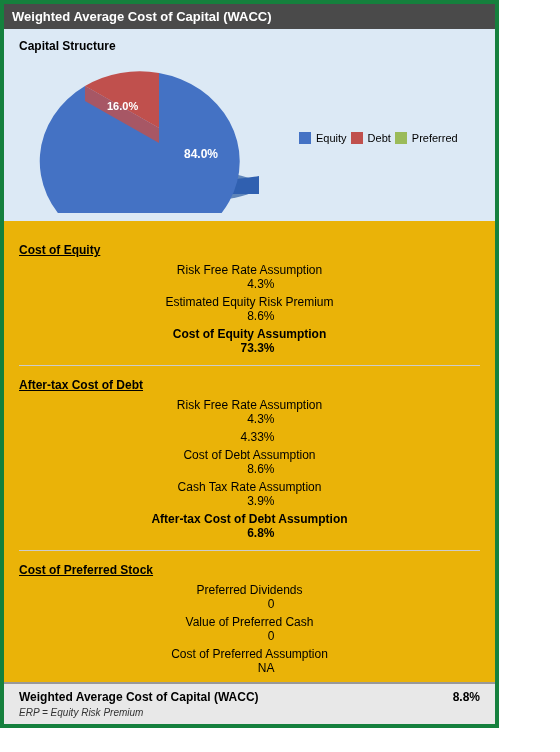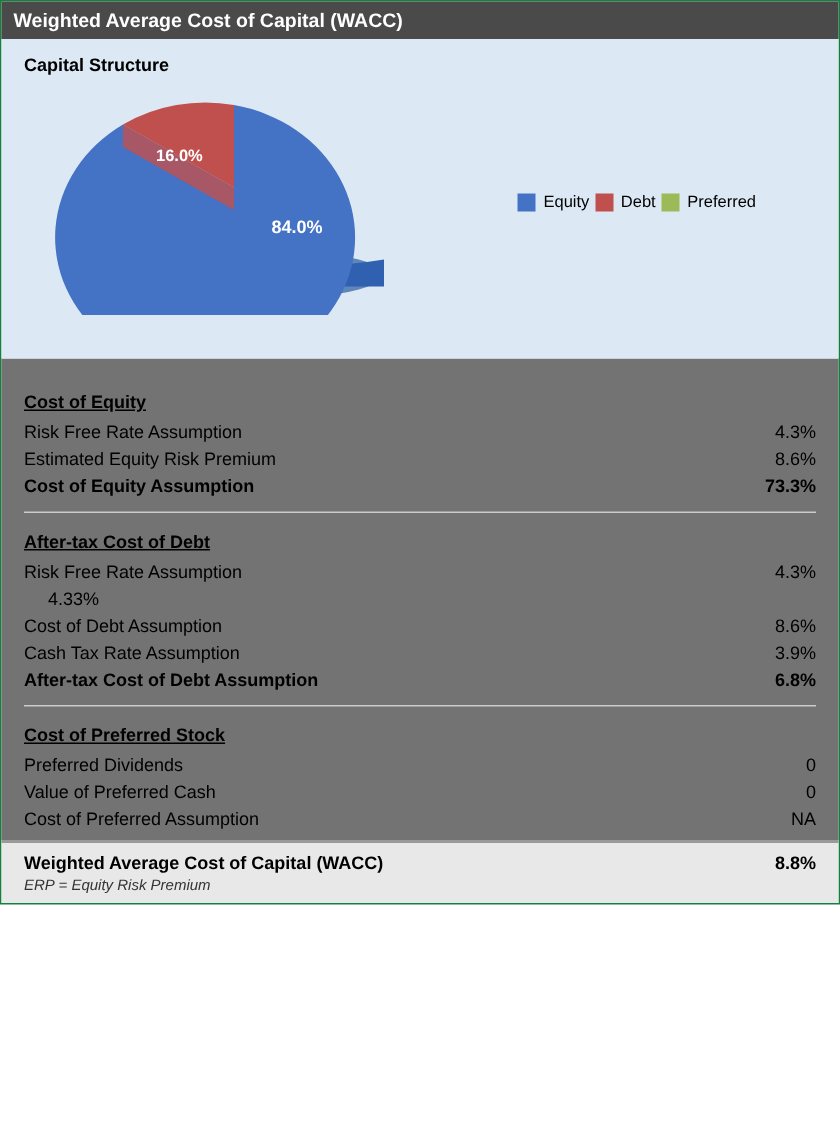--- a/index.html
+++ b/index.html
@@ -5,35 +5,35 @@
     * { box-sizing: border-box; margin: 0; padding: 0; }
     body {
       font-family: Arial, sans-serif;
       font-size: 12px;
       background: #fff;
       width: 560px;
       min-height: 752px;
     }
 
     .outer-container {
-      border: 1px solid #15803d;
-      width: 560px;
+      border: 4px solid #15803d;
+      width: 499px;
     }
 
     .title-bar {
       background: #4a4a4a;
       color: #fff;
       font-weight: bold;
       font-size: 13px;
       padding: 5px 8px;
     }
 
     .chart-section {
       background: #dce9f5;
-      padding: 10px 15px 24px 15px;
+      padding: 10px 15px 3px 15px;
       position: relative;
     }
 
     .capital-structure-label {
       font-size: 12px;
       font-weight: bold;
       margin-bottom: 5px;
     }
 
     .chart-area {
@@ -63,38 +63,39 @@
       font-size: 11px;
     }
 
     .legend-color {
       width: 12px;
       height: 12px;
     }
 
     .data-section {
       padding: 10px 15px 5px 15px;
-      background: #737373;
+      background: #eab308;
     }
 
     .section-header {
       font-size: 12px;
       font-weight: bold;
       text-decoration: underline;
       margin-top: 12px;
       margin-bottom: 4px;
       color: #000;
     }
 
     .data-row {
       display: flex;
-      justify-content: space-between;
+      justify-content: flex-end;
       align-items: center;
       padding: 2px 0;
       font-size: 12px;
+      flex-direction: column;
     }
 
     .data-row.bold-row {
       font-weight: bold;
     }
 
     .row-label {
       color: #000;
     }
 

